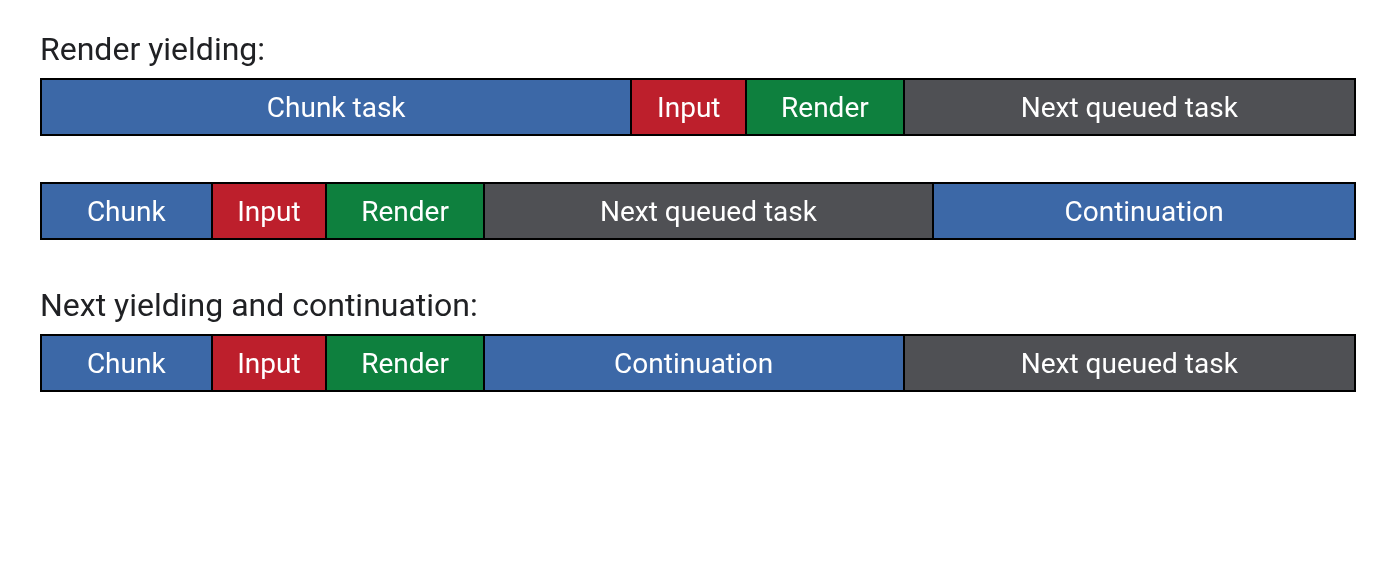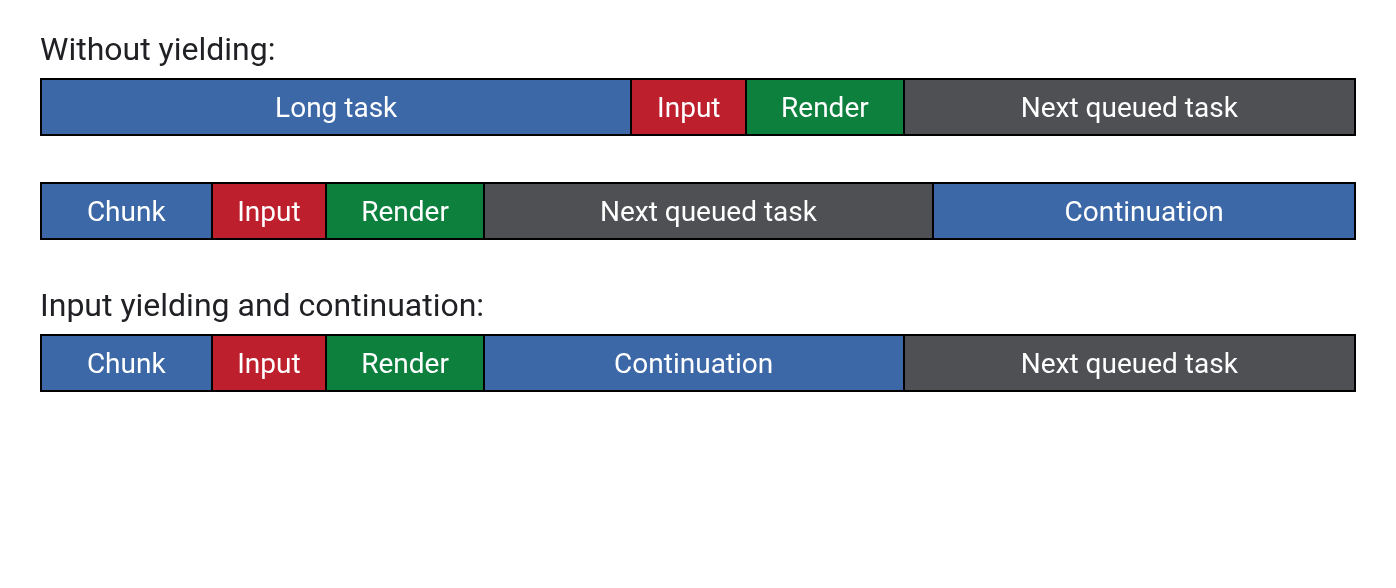--- a/index.html
+++ b/index.html
@@ -37,39 +37,39 @@
     overflow: hidden;
     border-right: 2px solid #000;
   }
   .block:last-child { border-right: none; }
 </style>
 </head>
 <body>
 
 <div id="root">
     <div class="section">
-      <div class="section-title">Without yielding:</div>
+      <div class="section-title">Render yielding:</div>
       <div class="bar">
-        <div class="block" style="width: 45%; background: rgb(60, 104, 167);">Long task</div>
+        <div class="block" style="width: 45%; background: rgb(60, 104, 167);">Chunk task</div>
         <div class="block" style="width: 8.75%; background: rgb(189, 31, 44);">Input</div>
         <div class="block" style="width: 12%; background: rgb(14, 128, 62);">Render</div>
         <div class="block" style="width: 34.25%; background: rgb(79, 80, 84);">Next queued task</div>
       </div>
     </div>
     <div class="section">
       <div class="bar">
         <div class="block" style="width: 13%; background: rgb(60, 104, 167);">Chunk</div>
         <div class="block" style="width: 8.75%; background: rgb(189, 31, 44);">Input</div>
         <div class="block" style="width: 12%; background: rgb(14, 128, 62);">Render</div>
         <div class="block" style="width: 34.25%; background: rgb(79, 80, 84);">Next queued task</div>
         <div class="block" style="width: 32%; background: rgb(60, 104, 167);">Continuation</div>
       </div>
     </div>
     <div class="section">
-      <div class="section-title">Input yielding and continuation:</div>
+      <div class="section-title">Next yielding and continuation:</div>
       <div class="bar">
         <div class="block" style="width: 13%; background: rgb(60, 104, 167);">Chunk</div>
         <div class="block" style="width: 8.75%; background: rgb(189, 31, 44);">Input</div>
         <div class="block" style="width: 12%; background: rgb(14, 128, 62);">Render</div>
         <div class="block" style="width: 32%; background: rgb(60, 104, 167);">Continuation</div>
         <div class="block" style="width: 34.25%; background: rgb(79, 80, 84);">Next queued task</div>
       </div>
     </div>
   </div>
 

